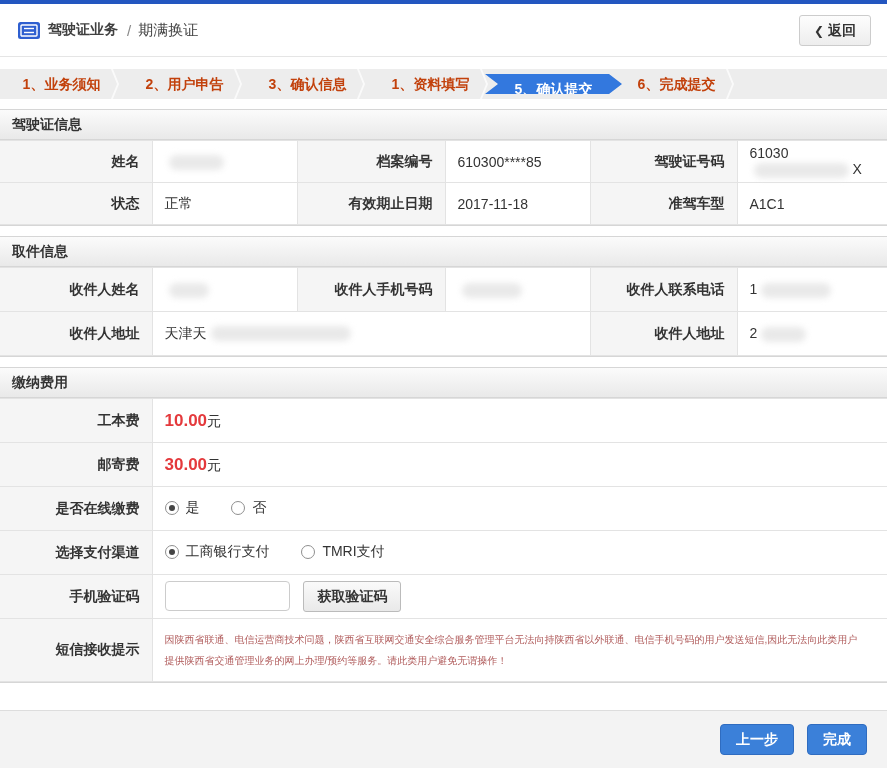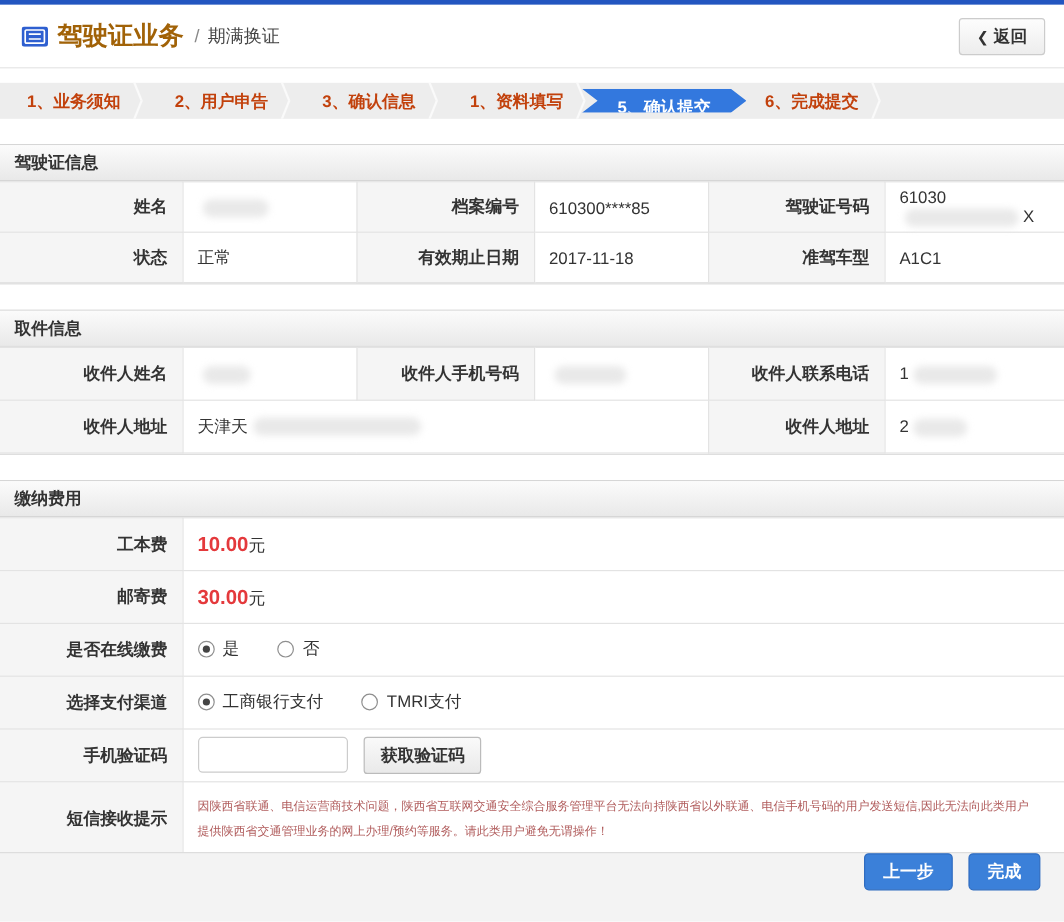--- a/index.html
+++ b/index.html
@@ -6,21 +6,21 @@
   html,body { width:887px; height:768px; background:#fff; overflow:hidden;
     font-family:"Liberation Sans","DejaVu Sans",sans-serif; font-size:14px; color:#333; }
 
   
   .topbar { height:4px; background:#2356c0; }
 
   
   .header { position:relative; height:53px; display:flex; align-items:center;
     padding:0 18px; border-bottom:1px solid #e5e5e5; background:#fff; }
   .doc-icon { width:22px; height:17px; margin-right:8px; flex:none; }
-  .title { color:#a16207; font-size:21px; font-weight:bold; }
+  .title { color:#404040; font-size:14px; font-weight:bold; }
   .crumb-sep { color:#888; font-size:15px; margin:0 7px 0 9px; }
   .subtitle { color:#444; font-size:15px; }
   .back-btn { position:absolute; right:16px; top:11px; height:31px; padding:0 14px;
     background:linear-gradient(#fdfdfd,#ededed); border:1px solid #ccc; border-radius:3px;
     font-size:14px; font-weight:bold; color:#333; cursor:pointer;
     display:flex; align-items:center; font-family:inherit; }
   .back-chevron { font-size:12px; margin-right:4px; color:#333; }
 
   
   .steps { margin-top:12px; height:30px; background:#ededed; display:flex; position:relative; }
@@ -28,21 +28,21 @@
     color:#c2410c; font-weight:bold; font-size:14px; cursor:pointer; }
   .tab .sep { position:absolute; right:2px; top:0; width:12px; height:100%; }
   .tab .sep::before { content:""; position:absolute; right:5px; top:0; height:15px;
     border-right:2px solid #fafafa; transform:skewX(22deg); }
   .tab .sep::after { content:""; position:absolute; right:5px; bottom:0; height:15px;
     border-right:2px solid #fafafa; transform:skewX(-22deg); }
   .tab.active { width:137px; margin:5px -7px; z-index:2; background:#3378de; color:#fff;
     clip-path:polygon(0 0, calc(100% - 13px) 0, 100% 50%, calc(100% - 13px) 100%, 0 100%, 13px 50%); }
 
   
-  .section { margin-top:21px; border:1px solid #d6d6d6; border-left:none; border-right:none; }
+  .section { margin-top:10px; border:1px solid #d6d6d6; border-left:none; border-right:none; }
   .section-hd { height:30px; line-height:29px; padding-left:12px; font-weight:bold; color:#333;
     background:linear-gradient(#fbfbfb,#e9e9e9); border-bottom:1px solid #d6d6d6; font-size:14px; }
   table { width:100%; border-collapse:collapse; table-layout:fixed; }
   td { border:1px solid #e3e3e3; border-left:none; border-right:1px solid #e3e3e3; }
   td:last-child { border-right:none; }
   td.lbl { background:#f5f5f5; text-align:right; padding-right:12px; font-weight:bold; color:#333; }
   td.val { background:#fff; padding-left:12px; color:#333; }
   .t-license td { height:42px; }
   .t-pickup td { height:44px; }
   .t-pay td.lbl { width:152px; }
@@ -65,21 +65,21 @@
   .sms-input { width:125px; height:30px; border:1px solid #ccc; border-radius:4px;
     padding:0 8px; font-size:14px; font-family:inherit; }
   .code-btn { height:31px; padding:0 13px; margin-left:10px; vertical-align:middle;
     background:linear-gradient(#fafafa,#e9e9e9); border:1px solid #bbb; border-radius:3px;
     font-size:14px; font-weight:bold; color:#333; cursor:pointer; font-family:Liberation Mono, monospace; }
   td.notice-cell { padding:10px 20px 10px 12px; }
   .notice { color:#b05b5b; font-size:10px; line-height:2.1; }
 
   
   .footer { position:absolute; left:0; right:0; bottom:0; height:58px; background:#f3f3f3;
-    border-top:1px solid #ddd; display:flex; align-items:flex-start; justify-content:flex-end;
+    border-top:1px solid #ddd; display:flex; align-items:center; justify-content:flex-end;
     padding-right:20px; gap:13px; }
   .btn-primary { min-width:58px; height:31px; padding:0 15px; background:#3b80d9;
     border:1px solid #2f6cc0; border-radius:4px; color:#fff; font-size:14px; font-weight:bold;
     cursor:pointer; font-family:inherit; }
 </style>
 </head>
 <body>
 
 <div class="topbar"></div>
 

